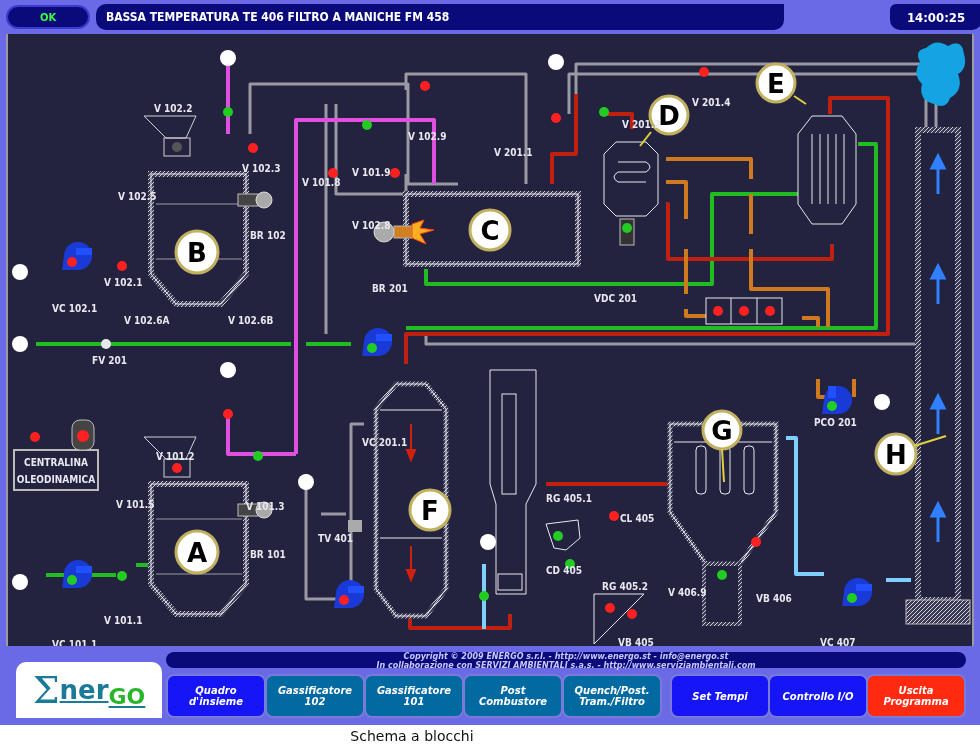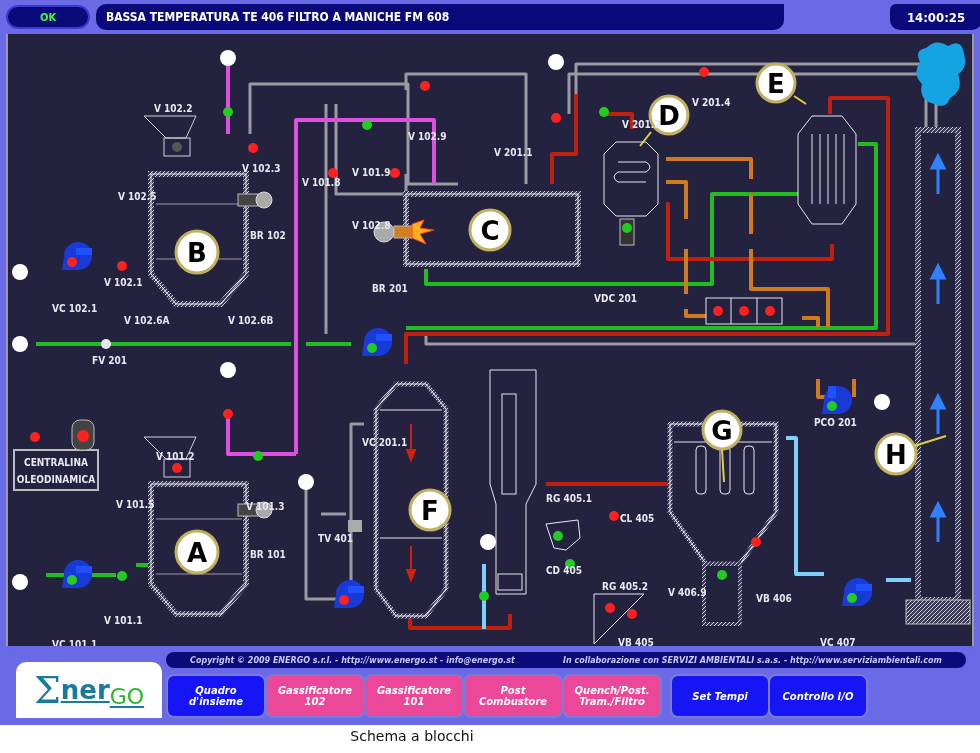--- a/index.html
+++ b/index.html
@@ -12,35 +12,35 @@
   #status-auto{top:38px;}
   #alarm-bar{left:96px;top:4px;width:688px;height:26px;font-size:12px;display:flex;align-items:center;padding-left:10px;box-sizing:border-box;border-radius:10px 0 10px 10px;}
   #clock{left:890px;top:4px;width:92px;height:26px;font-size:13px;display:flex;align-items:center;justify-content:center;border-radius:6px 0 10px 10px;}
   svg#schema{position:absolute;left:6px;top:34px;}
   .lbl{fill:#e8e8f0;font-family:"DejaVu Sans Condensed","DejaVu Sans",sans-serif;font-weight:bold;font-size:10px;}
   .bigl{font-family:"DejaVu Sans",sans-serif;font-weight:bold;font-size:26px;fill:#000;}
   #footer{position:absolute;left:6px;top:648px;width:968px;height:74px;background:#6a6ae6;border-radius:12px 12px 0 0;}
   #logo{position:absolute;left:10px;top:14px;width:146px;height:56px;background:#fff;border-radius:10px 10px 0 0;display:flex;align-items:center;justify-content:center;}
   #logo .sig{font-family:"DejaVu Serif",serif;font-size:38px;color:#1a7a9a;line-height:1;}
   #logo .ner{font-family:"DejaVu Sans",sans-serif;font-size:26px;color:#1a7a9a;font-weight:bold;text-decoration:underline;}
-  #logo .go{font-family:"DejaVu Sans",sans-serif;font-size:22px;color:#2ab62a;font-weight:normal;margin-top:12px;text-decoration:underline;text-decoration-color:#1a7a9a;}
-  #copyright{position:absolute;left:160px;top:4px;width:800px;height:16px;background:#0a0a7a;border-radius:8px;color:#c8c8ff;font-size:8px;font-style:italic;font-weight:bold;display:flex;align-items:center;justify-content:space-around;}
+  #logo .go{font-family:"DejaVu Sans",sans-serif;font-size:22px;color:#2ab62a;font-weight:bold;margin-top:12px;text-decoration:underline;text-decoration-color:#1a7a9a;}
+  #copyright{position:absolute;left:160px;top:4px;width:800px;height:16px;background:#0a0a7a;border-radius:8px;color:#c8c8ff;font-size:8px;font-style:italic;font-weight:bold;display:flex;align-items:center;justify-content:space-around;flex-direction:column;}
   .navbtn{position:absolute;top:26px;height:44px;width:100px;border-radius:8px;border:2px solid #7a7ad8;box-sizing:border-box;color:#fff;font-style:italic;font-weight:bold;font-size:10px;display:flex;align-items:center;justify-content:center;text-align:center;line-height:1.1;cursor:pointer;}
-  .navbtn.dark{background:#ec4899;}
+  .navbtn.dark{background:#0369a1;}
   .navbtn.bright{background:#1515f5;}
   .navbtn.exit{background:#ff2a10;}
   #caption{position:absolute;left:0;top:728px;width:824px;text-align:center;font-family:"DejaVu Sans",sans-serif;font-size:14px;color:#111;}
 </style>
 </head>
 <body>
 
 <div id="frame">
   <div id="status-ok">OK</div>
   <div id="status-auto">AUTO</div>
-  <div id="alarm-bar" class="topbar">BASSA TEMPERATURA TE 406 FILTRO A MANICHE FM 608</div>
+  <div id="alarm-bar" class="topbar">BASSA TEMPERATURA TE 406 FILTRO A MANICHE FM 458</div>
   <div id="clock" class="topbar">14:00:25</div>
 
   <div id="canvas"></div>
 
   <svg id="schema" width="968" height="612" viewBox="0 0 968 612">
     <defs>
       <pattern id="hatch" width="4" height="4" patternUnits="userSpaceOnUse">
         <rect width="4" height="4" fill="#3a3a55"></rect>
         <path d="M0 4 L4 0" stroke="#cfcfd8" stroke-width="1"></path>
       </pattern>
@@ -365,16 +365,17 @@
       <span>Copyright © 2009 ENERGO s.r.l. - http://www.energo.st - info@energo.st</span>
       <span>In collaborazione con SERVIZI AMBIENTALI s.a.s. - http://www.serviziambientali.com</span>
     </div>
     <div class="navbtn bright" style="left:160px">Quadro d'insieme</div>
     <div class="navbtn dark" style="left:259px">Gassificatore 102</div>
     <div class="navbtn dark" style="left:358px">Gassificatore 101</div>
     <div class="navbtn dark" style="left:457px">Post Combustore</div>
     <div class="navbtn dark" style="left:556px">Quench/Post. Tram./Filtro</div>
     <div class="navbtn bright" style="left:664px">Set Tempi</div>
     <div class="navbtn bright" style="left:762px">Controllo I/O</div>
+    <div class="navbtn exit" style="left:860px">Uscita Programma</div>
   </div>
 </div>
 
 <div id="caption">Schema a blocchi</div>
 
 </body></html>

